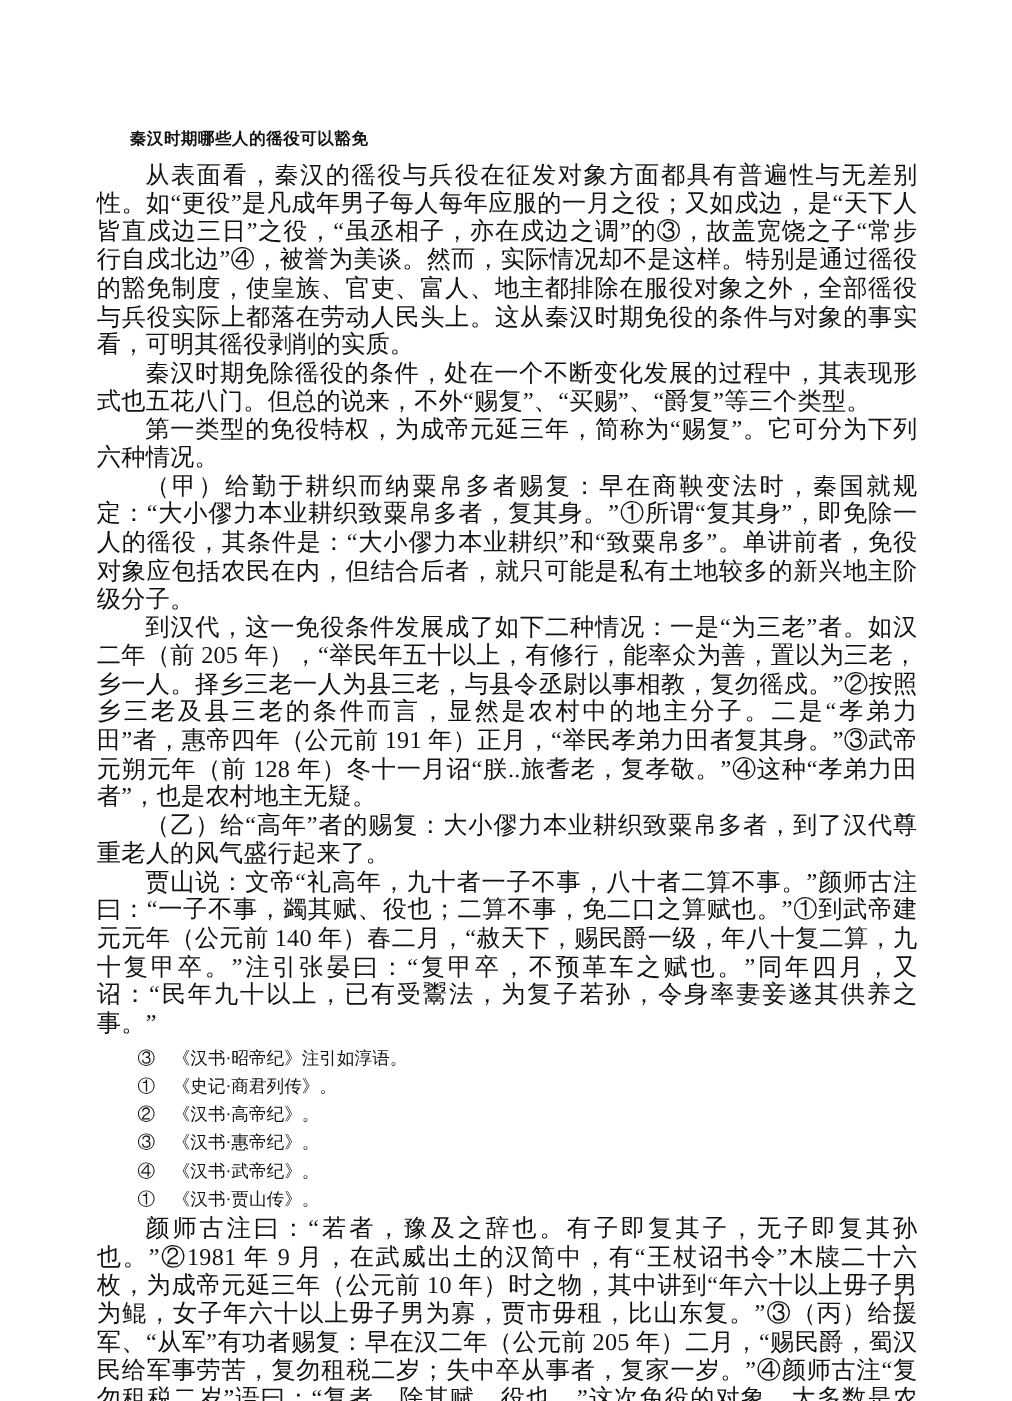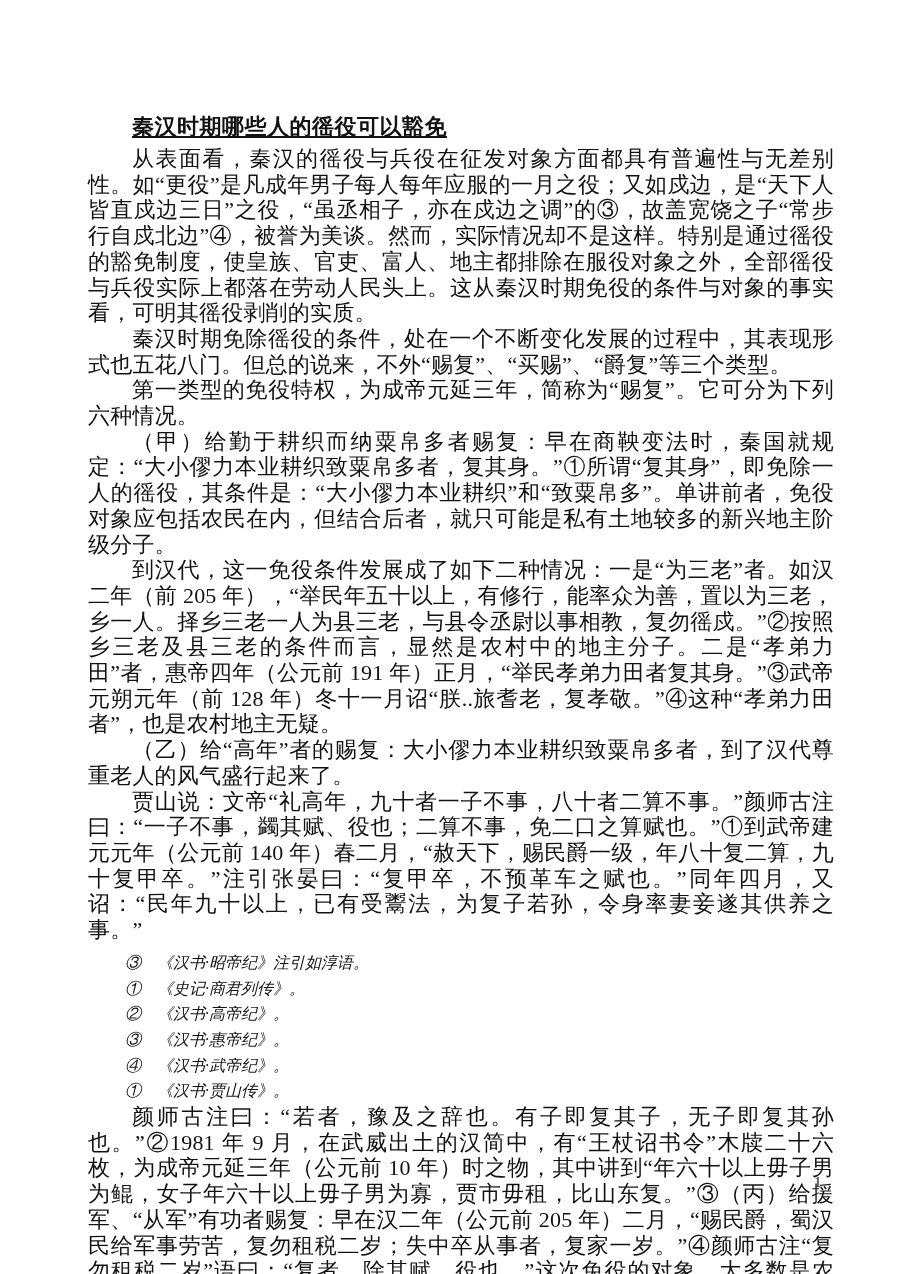--- a/index.html
+++ b/index.html
@@ -15,39 +15,37 @@
     overflow: hidden;
     color: #121212;
   }
   .content {
     position: absolute;
     left: 88px;
     top: 114px;
     width: 746px;
   }
   .doc-title {
-    font-size: 22px;
+    font-size: 15px;
     font-weight: bold;
     line-height: 26px;
     text-indent: 2em;
     margin: 0 0 6px 0;
     letter-spacing: 0.5px;
-    text-decoration: underline;
   }
   .para {
     font-size: 22px;
     line-height: 25.7px;
     text-align: justify;
     text-indent: 2em;
     margin: 0;
     letter-spacing: 0.2px;
   }
   .footnotes {
     margin-top: 7px;
-    font-style: italic;
   }
   .fn {
     font-size: 16px;
     line-height: 25.7px;
     margin: 0;
     padding-left: 37px;
     text-indent: 0;
   }
   .page-number {
     position: absolute;

